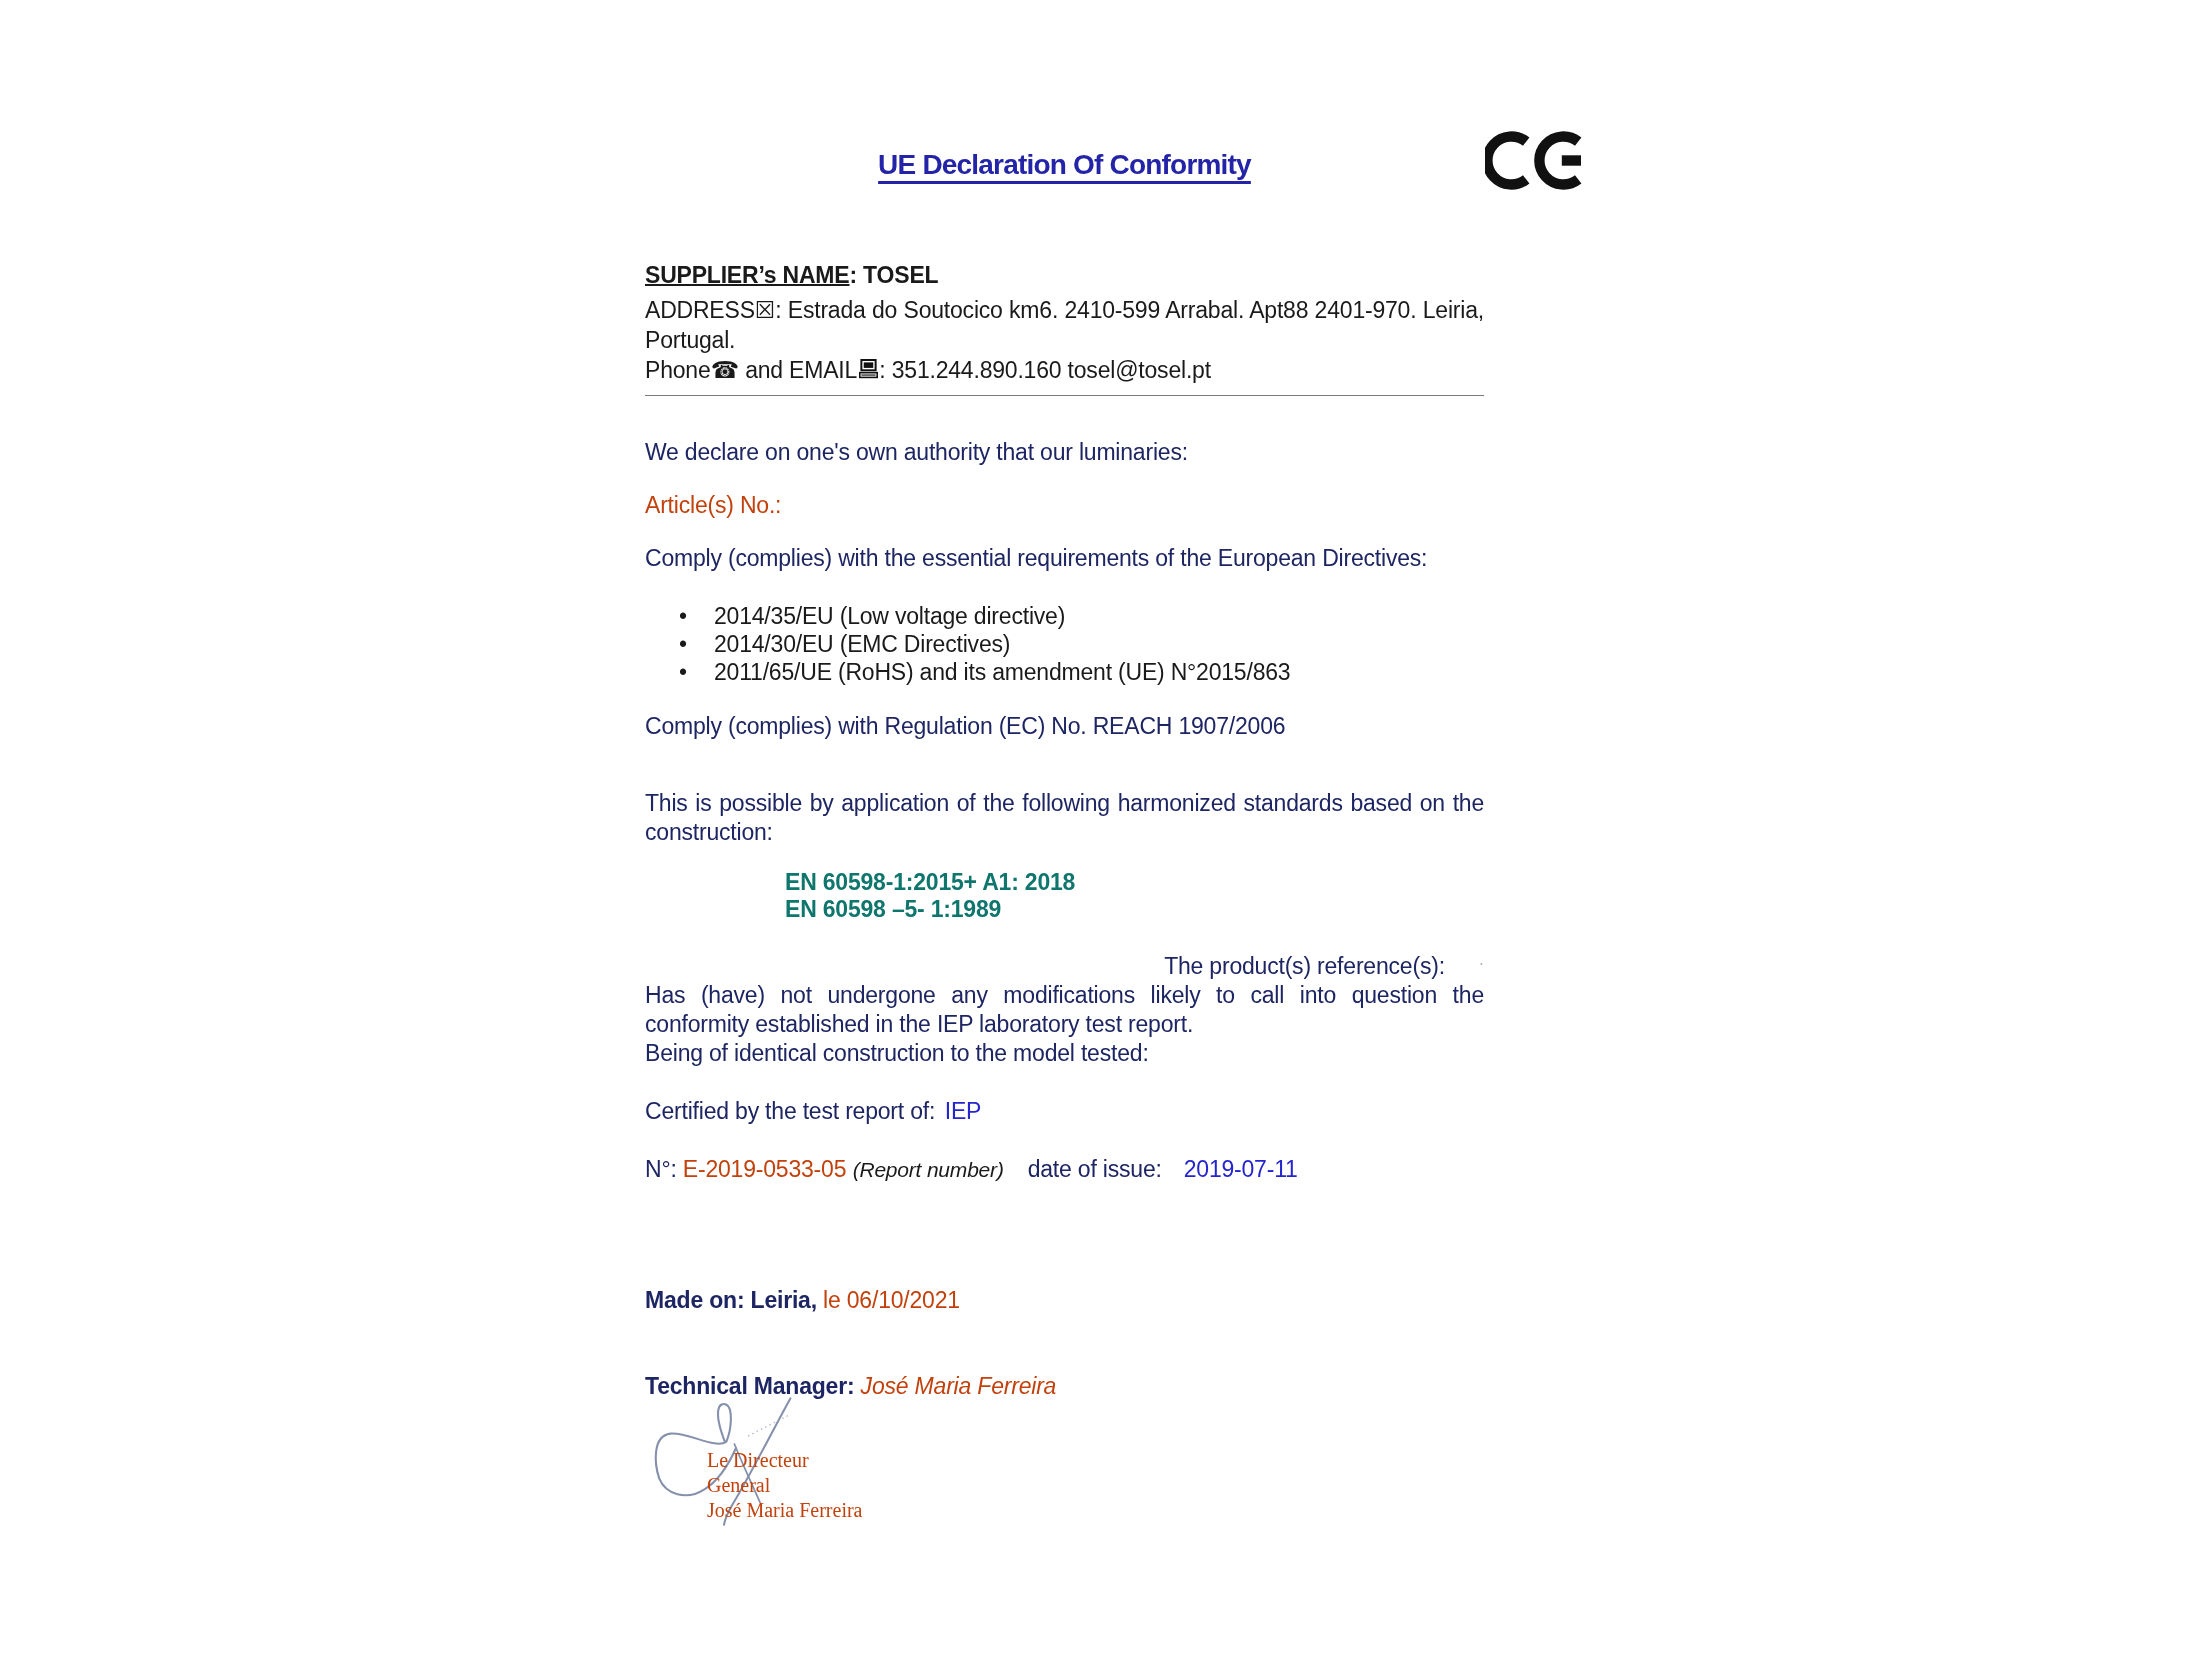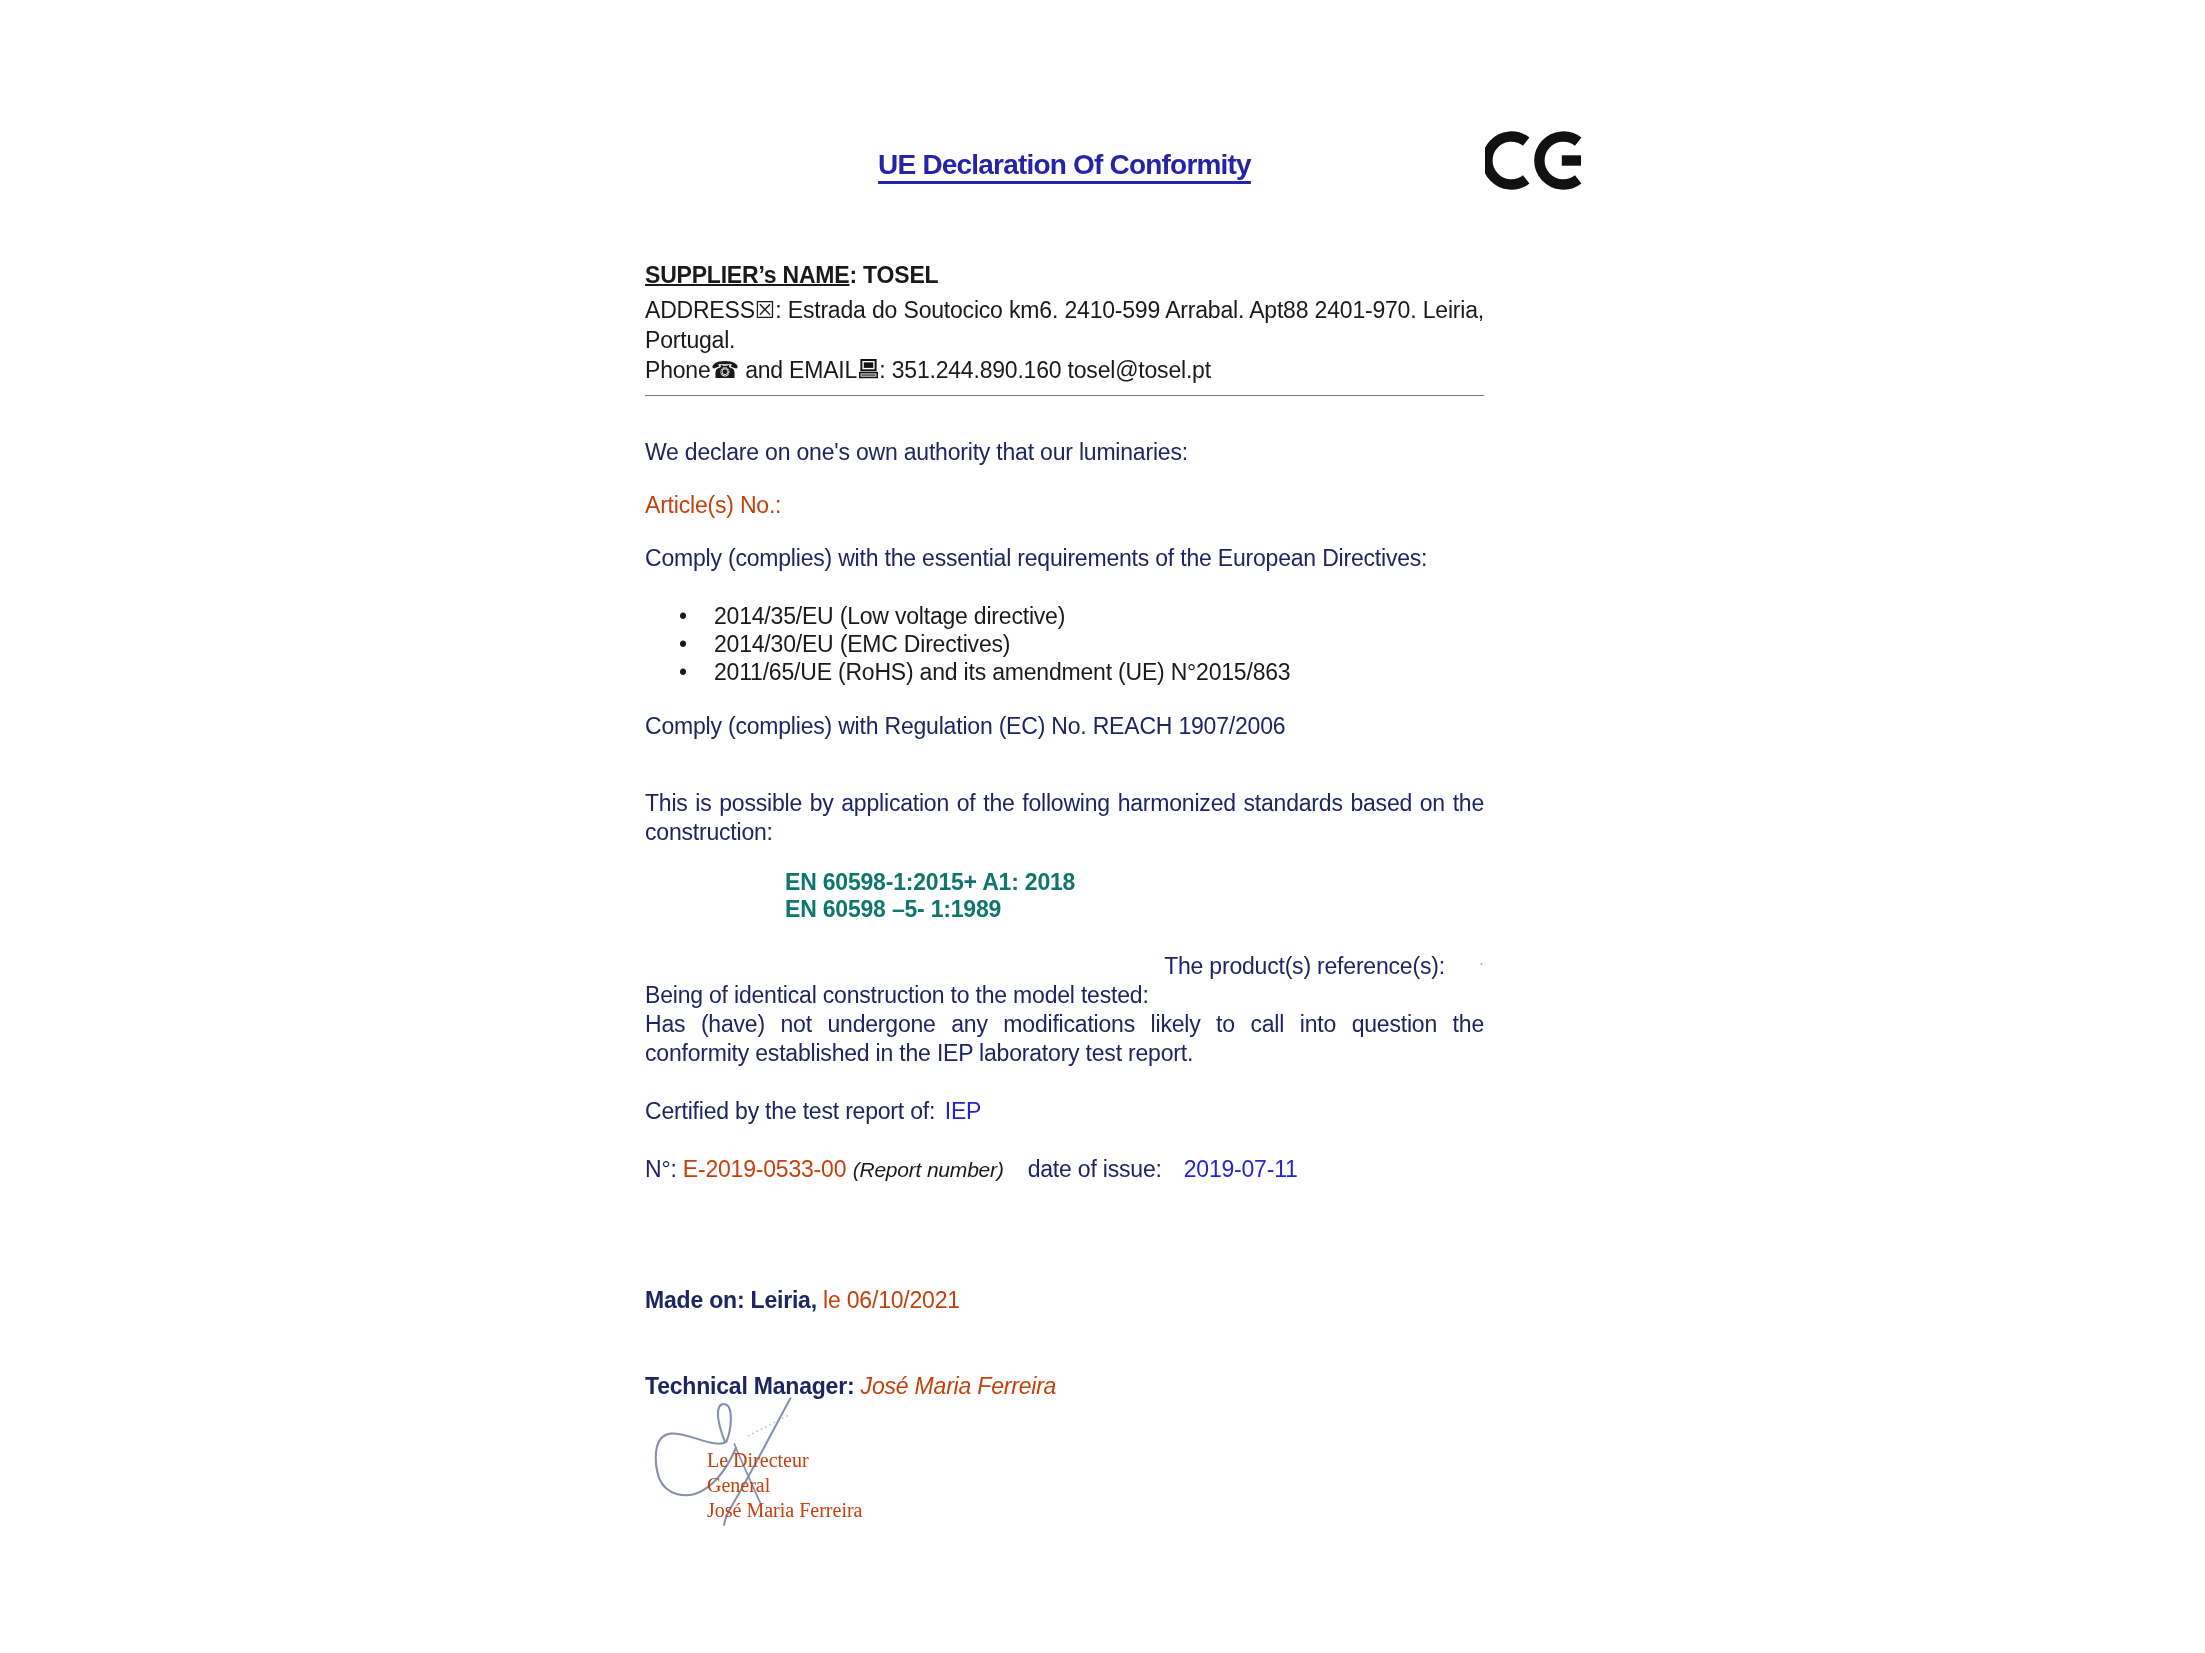--- a/index.html
+++ b/index.html
@@ -112,27 +112,27 @@
 
     <p class="navy justify p-harmonized">This is possible by application of the following harmonized standards based on the construction:</p>
 
     <div class="standards">
       <p>EN 60598-1:2015+ A1: 2018</p>
       <p>EN 60598 –5- 1:1989</p>
     </div>
 
     <p class="navy p-prodref"><span>The product(s) reference(s):</span><span class="faint">·</span></p>
 
+    <p class="navy justify">Has (have) not undergone any modifications likely to call into question the conformity established in the IEP laboratory test report.</p>
+
     <p class="navy">Being of identical construction to the model tested:</p>
-
-    <p class="navy justify">Has (have) not undergone any modifications likely to call into question the conformity established in the IEP laboratory test report.</p>
 
     <p class="p-certified"><span class="navy">Certified by the test report of:</span><span class="blue gap-l">IEP</span></p>
 
-    <p class="p-report"><span class="navy">N°:</span><span class="black"> E-2019-0533-00</span><span class="note">(Report number)</span><span class="navy issue-label">date of issue:</span><span class="blue ml8">2019-07-11</span></p>
+    <p class="p-report"><span class="navy">N°:</span><span class="black"> E-2019-0533-05</span><span class="note">(Report number)</span><span class="navy issue-label">date of issue:</span><span class="blue ml8">2019-07-11</span></p>
 
     <p class="p-madeon"><span class="navy bold">Made on: Leiria,</span><span class="black"> le 06/10/2021</span></p>
 
     <p class="p-tech"><span class="navy bold">Technical Manager:</span><span class="black italic"> José Maria Ferreira</span></p>
 
   </div>
 
   <div class="sig">
     <svg width="184" height="160" viewBox="0 0 230 200" xmlns="http://www.w3.org/2000/svg">
       <path d="M 106 62 C 90 20, 100 12, 108 16 C 116 20, 115 45, 108 62 C 95 72, 60 50, 38 52 C 15 55, 18 90, 24 108 C 32 128, 58 136, 80 122 C 100 110, 112 88, 120 70" fill="none" stroke="#8590ab" stroke-width="2.6" stroke-linecap="round"></path>

